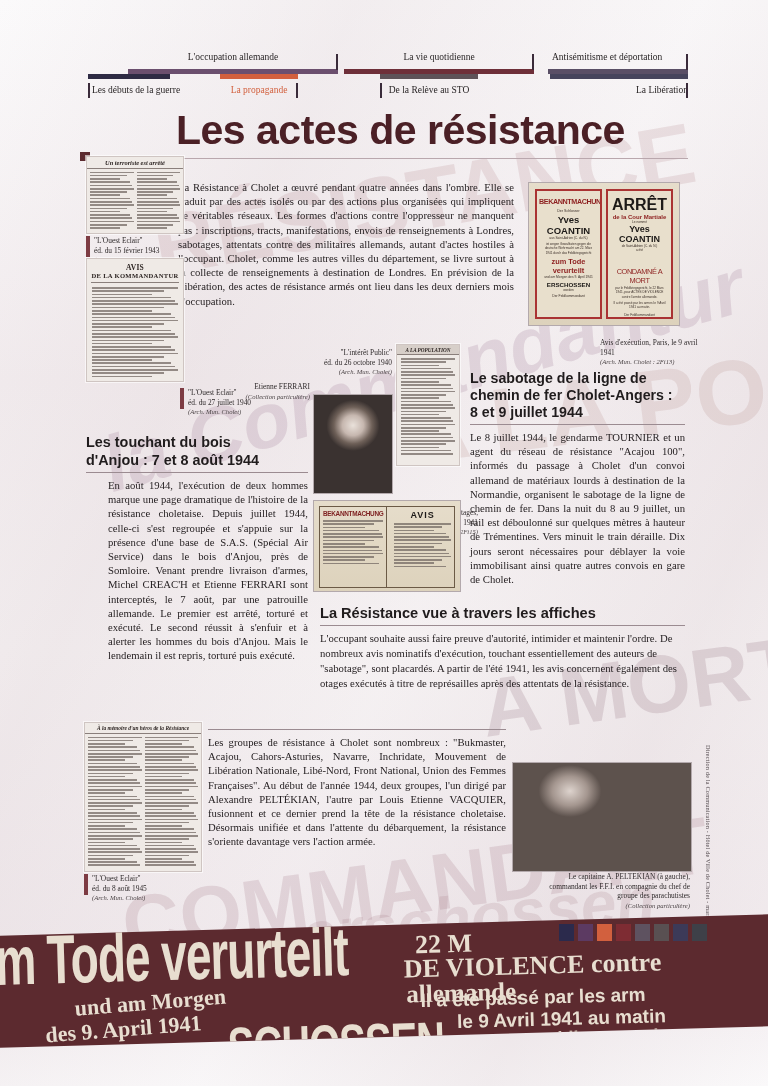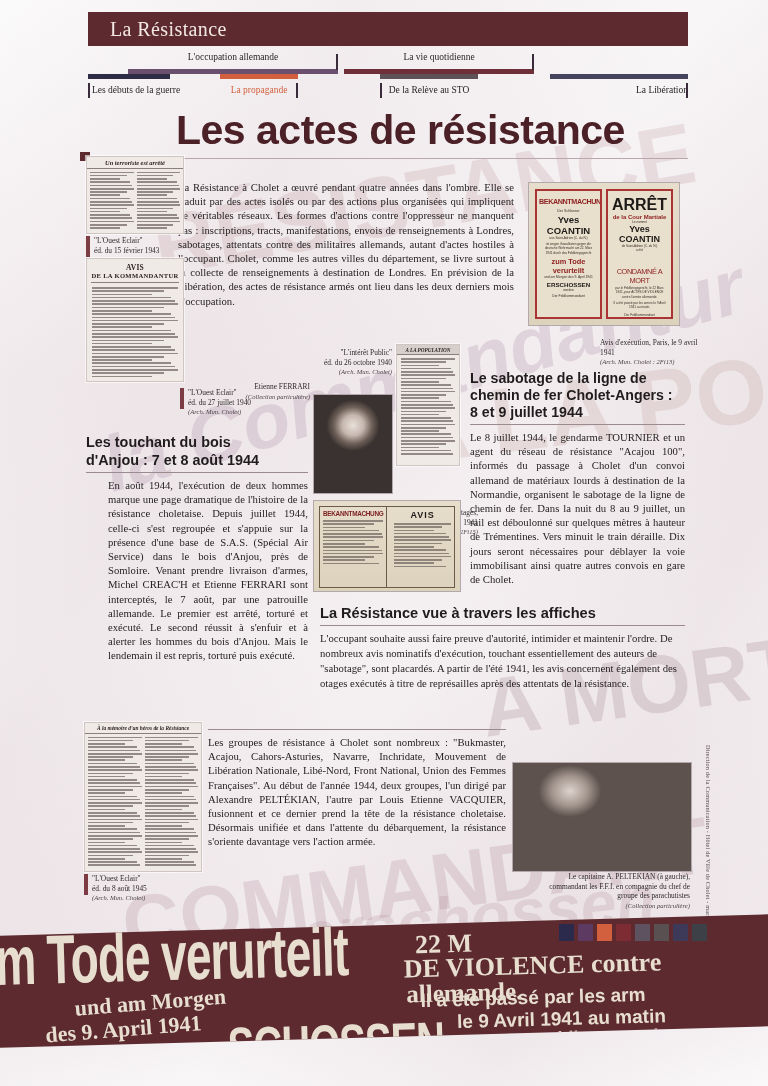--- a/index.html
+++ b/index.html
@@ -205,34 +205,36 @@
   <div class="paper-wash"></div>
 
   <div class="ghost g1">RÉSISTANCE</div>
   <div class="ghost g2">la Commandantur</div>
   <div class="ghost g3">A LA POPULATION</div>
   <div class="ghost g4">A MORT</div>
   <div class="ghost g5">COMMANDANT</div>
   <div class="ghost g6">erschossen</div>
   <div class="ghost g7">ORIGE</div>
 
-  <div class="header-bar">
-    <div class="title">La Résistance</div>
-  </div>
 
   <div class="nav">
     <div class="nav-row r1" id="navrow1">
         <div class="nav-item" style="left: 256px; width: 190px;">
           <div class="bar" style="background: rgb(110, 47, 57);"></div>
           <div class="lbl al-c">La vie quotidienne</div>
           <div class="tick" style="background: rgb(58, 43, 58);"></div>
         </div>
         <div class="nav-item" style="left: 40px; width: 210px;">
           <div class="bar" style="background: rgb(107, 79, 110);"></div>
           <div class="lbl al-c">L'occupation allemande</div>
+          <div class="tick" style="background: rgb(58, 43, 58);"></div>
+        </div>
+        <div class="nav-item" style="left: 460px; width: 140px;">
+          <div class="bar" style="background: rgb(90, 79, 102);"></div>
+          <div class="lbl al-l">Antisémitisme et déportation</div>
           <div class="tick" style="background: rgb(58, 43, 58);"></div>
         </div>
       </div>
     <div class="nav-row r2" id="navrow2">
         <div class="nav-item" style="left: 0px; width: 82px;">
           <div class="bar" style="background: rgb(46, 43, 68);"></div>
           <div class="lbl al-l">Les débuts de la guerre</div>
           <div class="tick" style="background: rgb(58, 43, 58); left: 0px; right: auto;"></div>
         </div>
         <div class="nav-item" style="left: 132px; width: 78px;">

